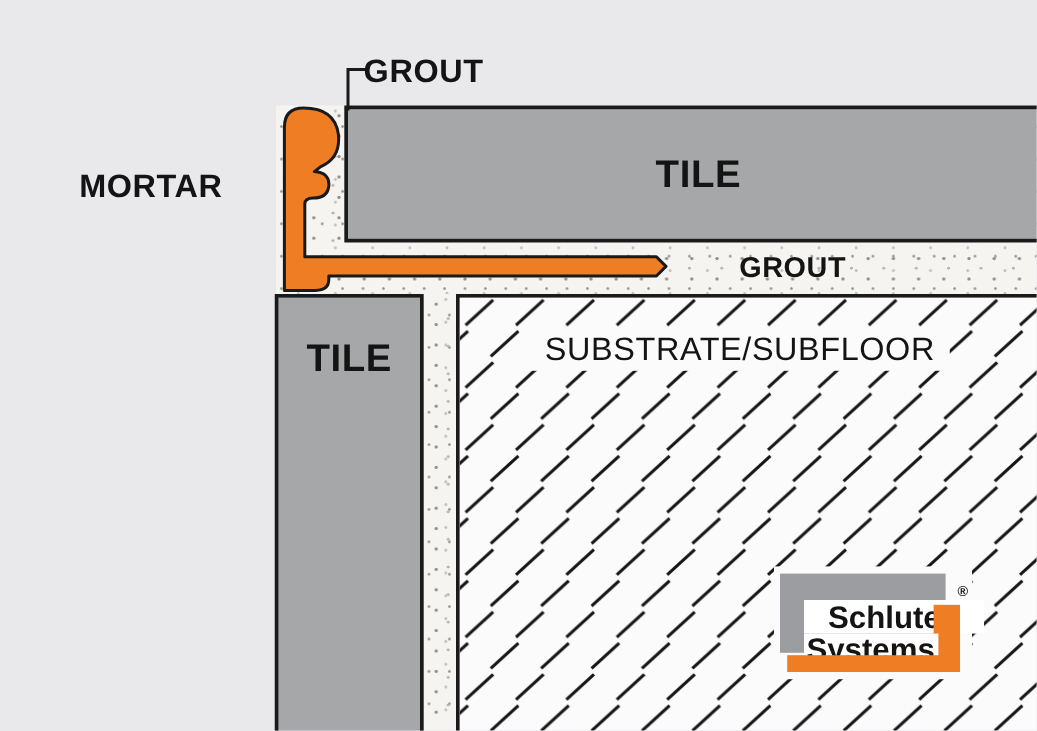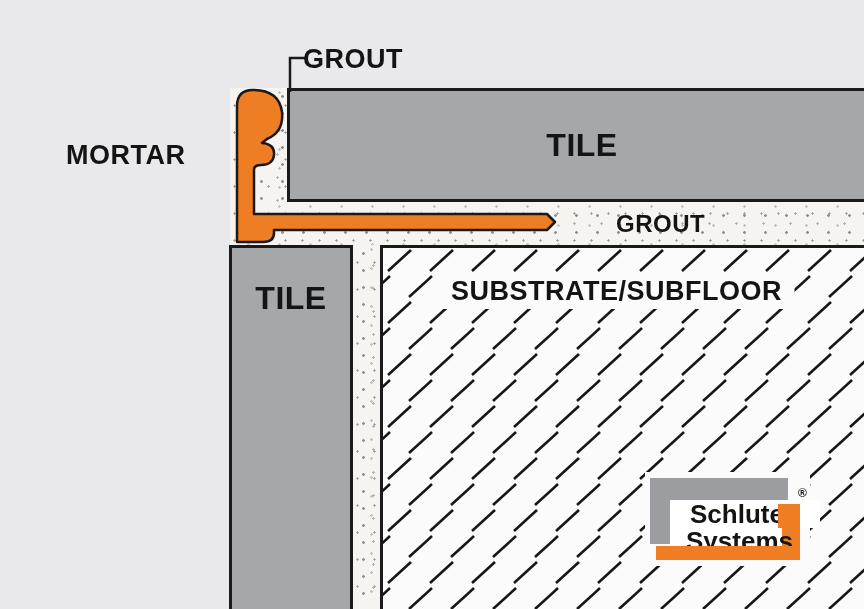--- a/index.html
+++ b/index.html
@@ -31,37 +31,37 @@
   .lbl-in{font-weight:bold;font-size:32px;letter-spacing:.5px;white-space:nowrap;}
   .lbl-mortar{font-size:24px;}
   .substrate{
     position:absolute;left:380px;top:245px;width:500px;height:380px;
     background:#fbfbfb;border-top:3px solid #1a1a1a;border-left:3px solid #1a1a1a;
     box-sizing:border-box;
   }
   .substrate svg{position:absolute;left:0;top:0;width:100%;height:100%;}
   .sub-label{
     position:absolute;top:26px;left:47%;transform:translateX(-50%);
-    background:#fbfbfb;padding:2px 12px;font-weight:bold;font-size:27px;
+    background:#fbfbfb;padding:2px 12px;font-weight:normal;font-size:27px;
     letter-spacing:.5px;white-space:nowrap;
   }
   .overlay-svg{position:absolute;left:0;top:0;width:864px;height:609px;pointer-events:none;}
   
   .logo{position:absolute;left:645px;top:472px;width:180px;height:98px;}
   .logo-bg{position:absolute;left:0;top:0;width:165px;height:94px;background:#fbfbfb;}
   .logo-gray{position:absolute;left:5px;top:6px;width:138px;height:66px;background:#9c9da0;}
   .logo-band1{
     position:absolute;left:25px;top:28px;width:150px;height:28px;background:#ffffff;
     font-weight:bold;font-size:26px;line-height:28px;padding-left:20px;box-sizing:border-box;
     white-space:nowrap;
   }
   .logo-reg{position:absolute;left:153px;top:14px;font-size:12px;font-weight:bold;}
   .logo-band2{
     position:absolute;left:25px;top:56px;width:112px;height:24px;background:#ffffff;
-    font-weight:bold;font-size:26px;line-height:26px;padding-left:16px;box-sizing:border-box;
+    font-weight:bold;font-size:26px;line-height:26px;padding-left:2px;box-sizing:border-box;
     white-space:nowrap;
   }
   .logo-orange-v{position:absolute;left:133px;top:32px;width:22px;height:56px;background:#ee7d23;}
   .logo-orange-h{position:absolute;left:11px;top:74px;width:144px;height:14px;background:#ee7d23;}
 </style>
 </head>
 <body>
 
 <div class="canvas">
 

